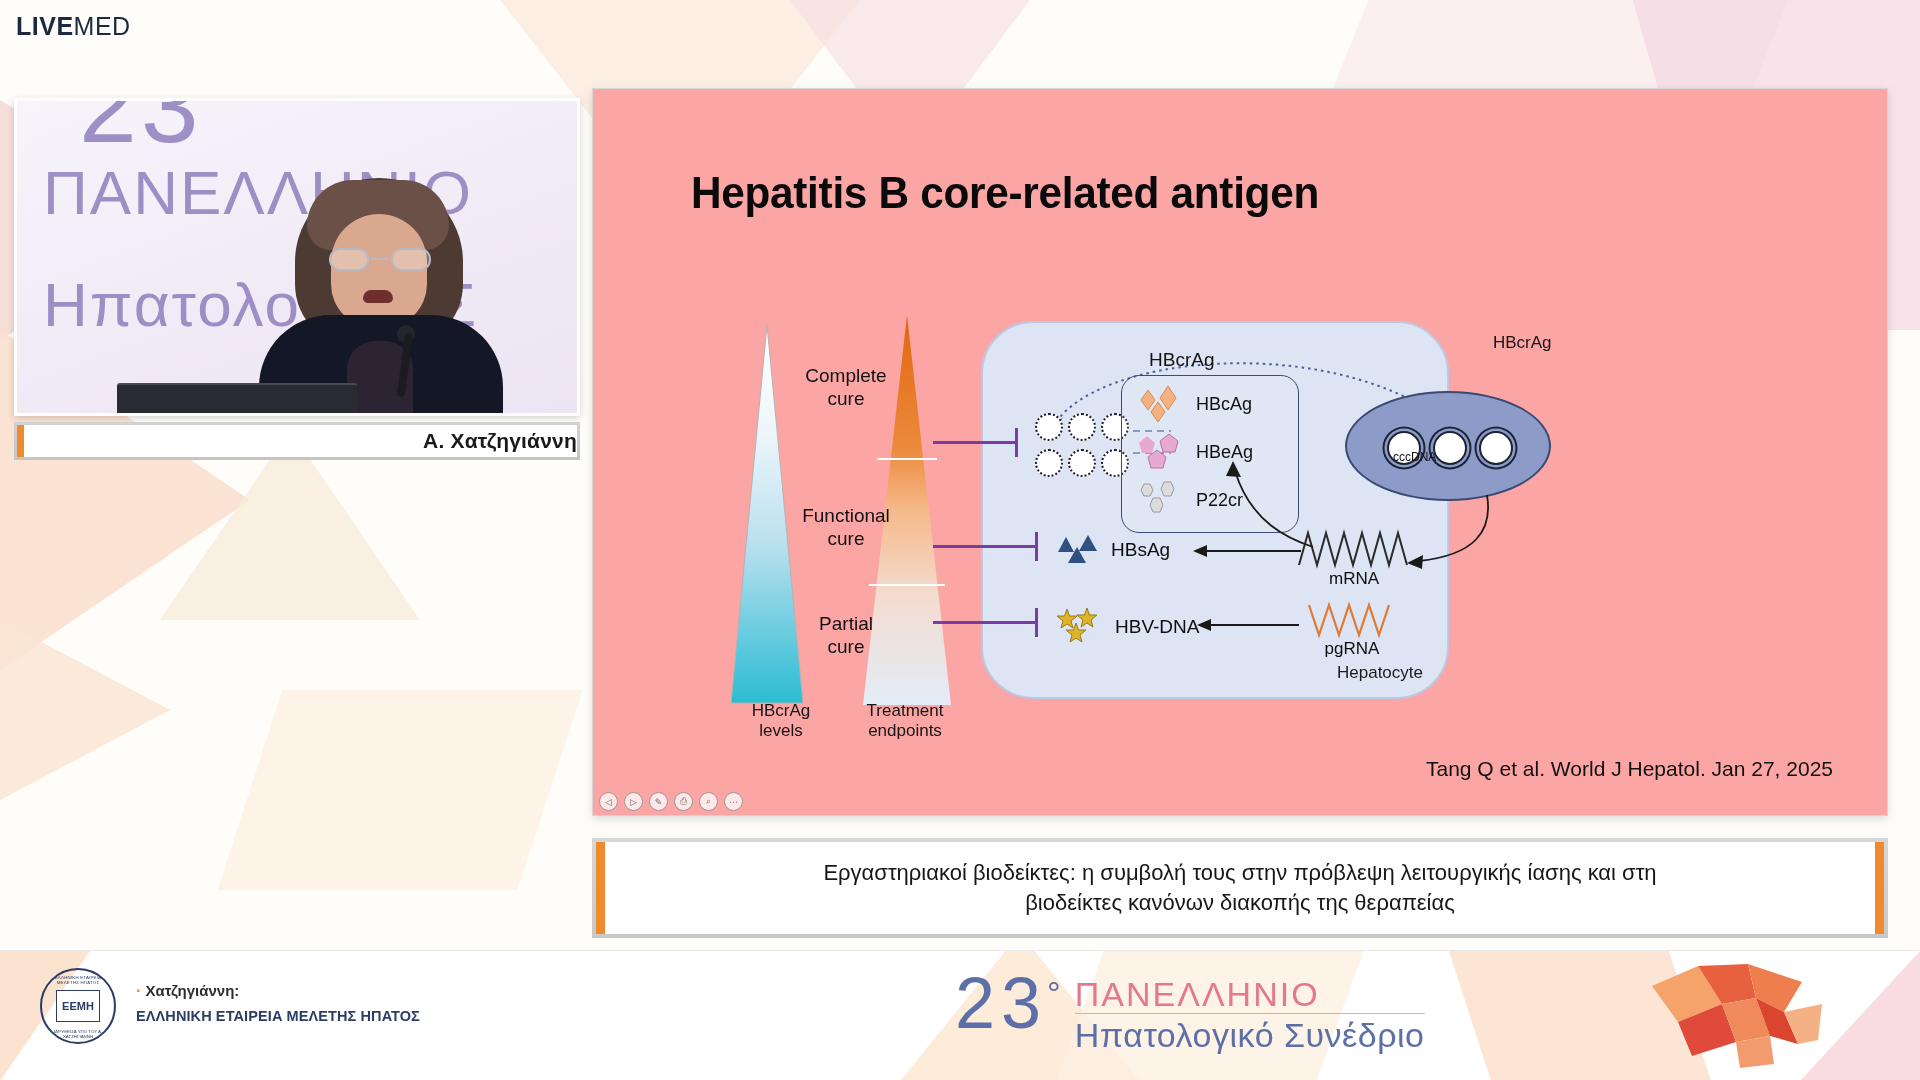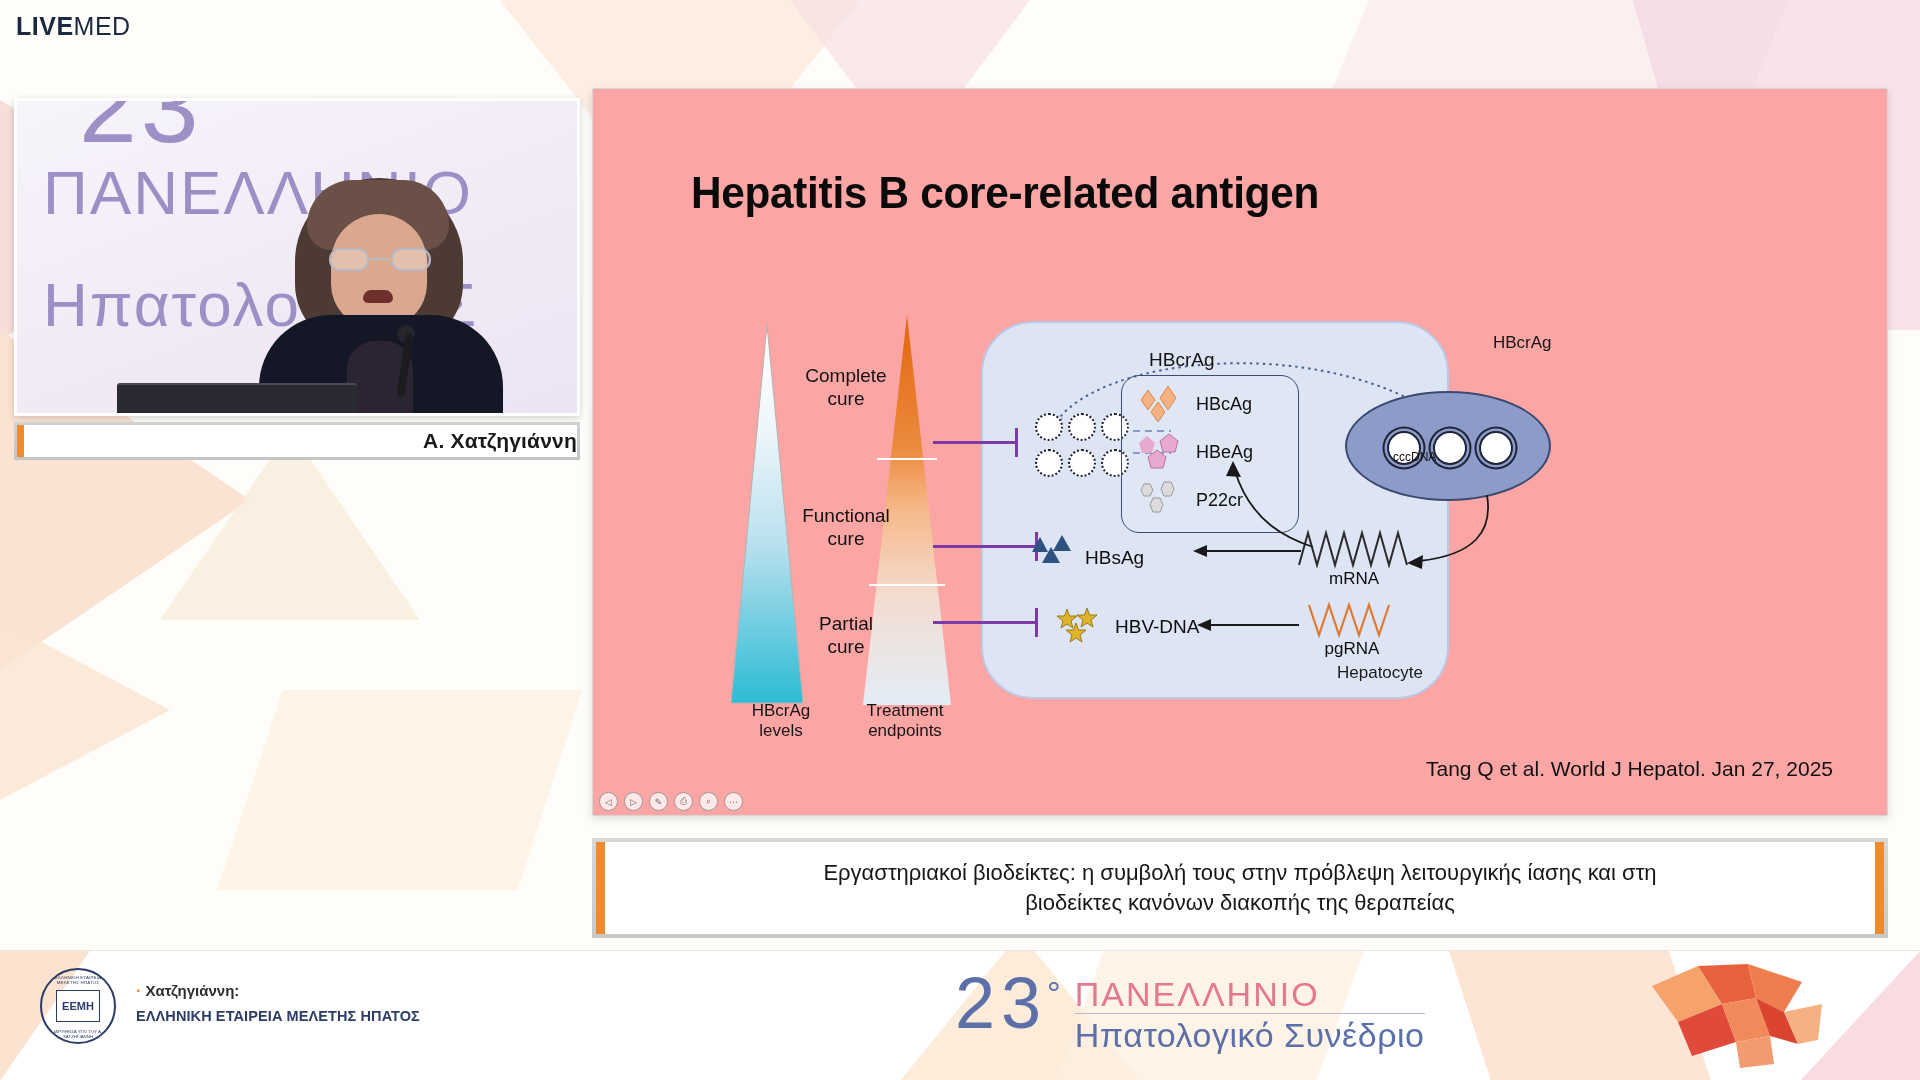--- a/index.html
+++ b/index.html
@@ -143,21 +143,21 @@
   #nucleus { position: absolute; left: 752px; top: 126px; width: 206px; height: 110px;
     background: #8c9bc8; border: 2px solid #3a4a70; border-radius: 50%; }
   #nucleus-label { position: absolute; left: 900px; top: 68px; font-size: 17px; color: #151515; }
   #cccdna-label { position: absolute; left: 800px; top: 185px; font-size: 12px; color: #101010; }
   .nuc-circ { position: absolute; top: 38px; width: 34px; height: 34px; border-radius: 50%;
     background: #ffffff; border: 2.2px solid #1d2436; box-shadow: 0 0 0 2.5px #8c9bc8, 0 0 0 4.5px #1d2436; }
 
   
   .mrow { position: absolute; display: flex; align-items: center; }
   .mrow .mname { font-size: 19px; color: #0e0e0e; white-space: nowrap; }
-  #row-hbsag { left: 436px; top: 266px; align-items: flex-end; }
+  #row-hbsag { left: 462px; top: 266px; }
   #row-hbvdna { left: 462px; top: 342px; }
 
   
   .inhib { position: absolute; height: 3px; background: #7b3ba5; }
   .inhib::after { content: ""; position: absolute; right: -1px; top: -13px;
     width: 3px; height: 29px; background: #7b3ba5; }
 
   
   .squig-lbl { position: absolute; font-size: 17px; color: #0e0e0e; text-align: center; width: 110px; }
 

